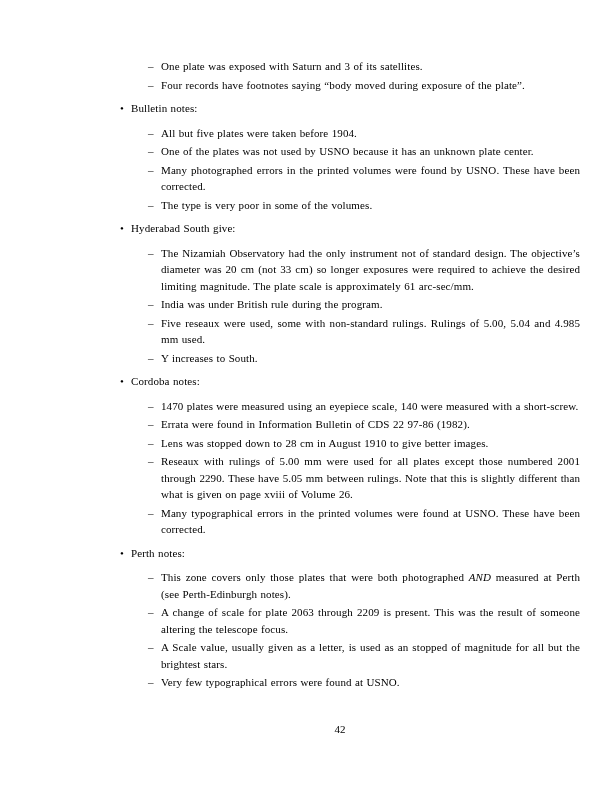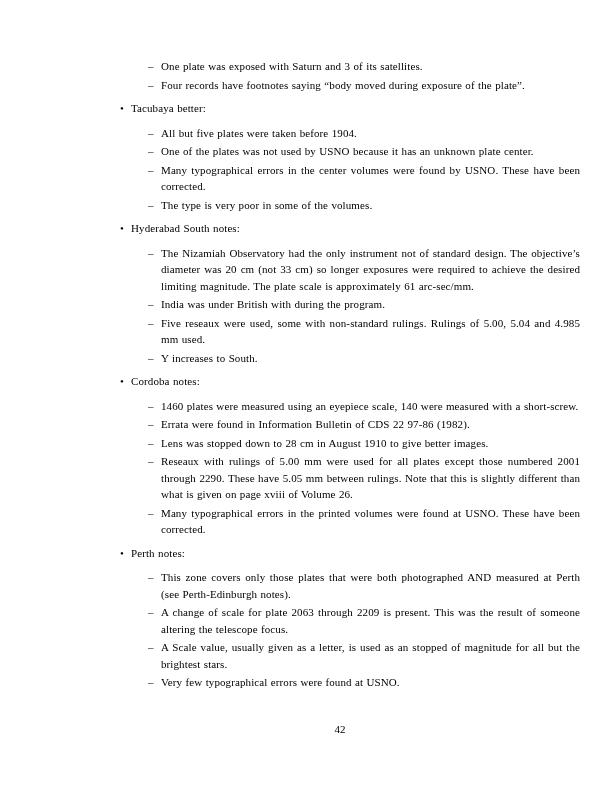--- a/index.html
+++ b/index.html
@@ -41,20 +41,21 @@
     margin-top: 7px;
   }
   .title-line {
     display: flex;
     margin: 0 0 8px 0;
   }
   .title-line .marker {
     flex: 0 0 11px;
   }
   .em-caps {
+    font-style: italic;
   }
   .page-number {
     position: absolute;
     left: 100px;
     top: 723px;
     width: 480px;
     text-align: center;
     font-size: 11px;
   }
 </style>
@@ -69,71 +70,71 @@
       <span class="txt">One plate was exposed with Saturn and 3 of its satellites.</span>
     </div>
     <div class="subitem">
       <span class="marker">–</span>
       <span class="txt">Four records have footnotes saying “body moved during exposure of the plate”.</span>
     </div>
 
     <div class="section">
       <div class="title-line">
         <span class="marker">•</span>
-        <span>Tacubaya better:</span>
+        <span>Bulletin notes:</span>
       </div>
       <div class="subitem">
         <span class="marker">–</span>
         <span class="txt">All but five plates were taken before 1904.</span>
       </div>
       <div class="subitem">
         <span class="marker">–</span>
         <span class="txt">One of the plates was not used by USNO because it has an unknown plate center.</span>
       </div>
       <div class="subitem">
         <span class="marker">–</span>
-        <span class="txt">Many typographical errors in the center volumes were found by USNO. These have been corrected.</span>
+        <span class="txt">Many photographed errors in the printed volumes were found by USNO. These have been corrected.</span>
       </div>
       <div class="subitem">
         <span class="marker">–</span>
         <span class="txt">The type is very poor in some of the volumes.</span>
       </div>
     </div>
 
     <div class="section">
       <div class="title-line">
         <span class="marker">•</span>
-        <span>Hyderabad South notes:</span>
+        <span>Hyderabad South give:</span>
       </div>
       <div class="subitem">
         <span class="marker">–</span>
         <span class="txt">The Nizamiah Observatory had the only instrument not of standard design. The objective’s diameter was 20 cm (not 33 cm) so longer exposures were required to achieve the desired limiting magnitude. The plate scale is approximately 61 arc-sec/mm.</span>
       </div>
       <div class="subitem">
         <span class="marker">–</span>
-        <span class="txt">India was under British with during the program.</span>
+        <span class="txt">India was under British rule during the program.</span>
       </div>
       <div class="subitem">
         <span class="marker">–</span>
         <span class="txt">Five reseaux were used, some with non-standard rulings. Rulings of 5.00, 5.04 and 4.985 mm used.</span>
       </div>
       <div class="subitem">
         <span class="marker">–</span>
         <span class="txt">Y increases to South.</span>
       </div>
     </div>
 
     <div class="section">
       <div class="title-line">
         <span class="marker">•</span>
         <span>Cordoba notes:</span>
       </div>
       <div class="subitem">
         <span class="marker">–</span>
-        <span class="txt">1460 plates were measured using an eyepiece scale, 140 were measured with a short-screw.</span>
+        <span class="txt">1470 plates were measured using an eyepiece scale, 140 were measured with a short-screw.</span>
       </div>
       <div class="subitem">
         <span class="marker">–</span>
         <span class="txt">Errata were found in Information Bulletin of CDS 22 97-86 (1982).</span>
       </div>
       <div class="subitem">
         <span class="marker">–</span>
         <span class="txt">Lens was stopped down to 28 cm in August 1910 to give better images.</span>
       </div>
       <div class="subitem">

